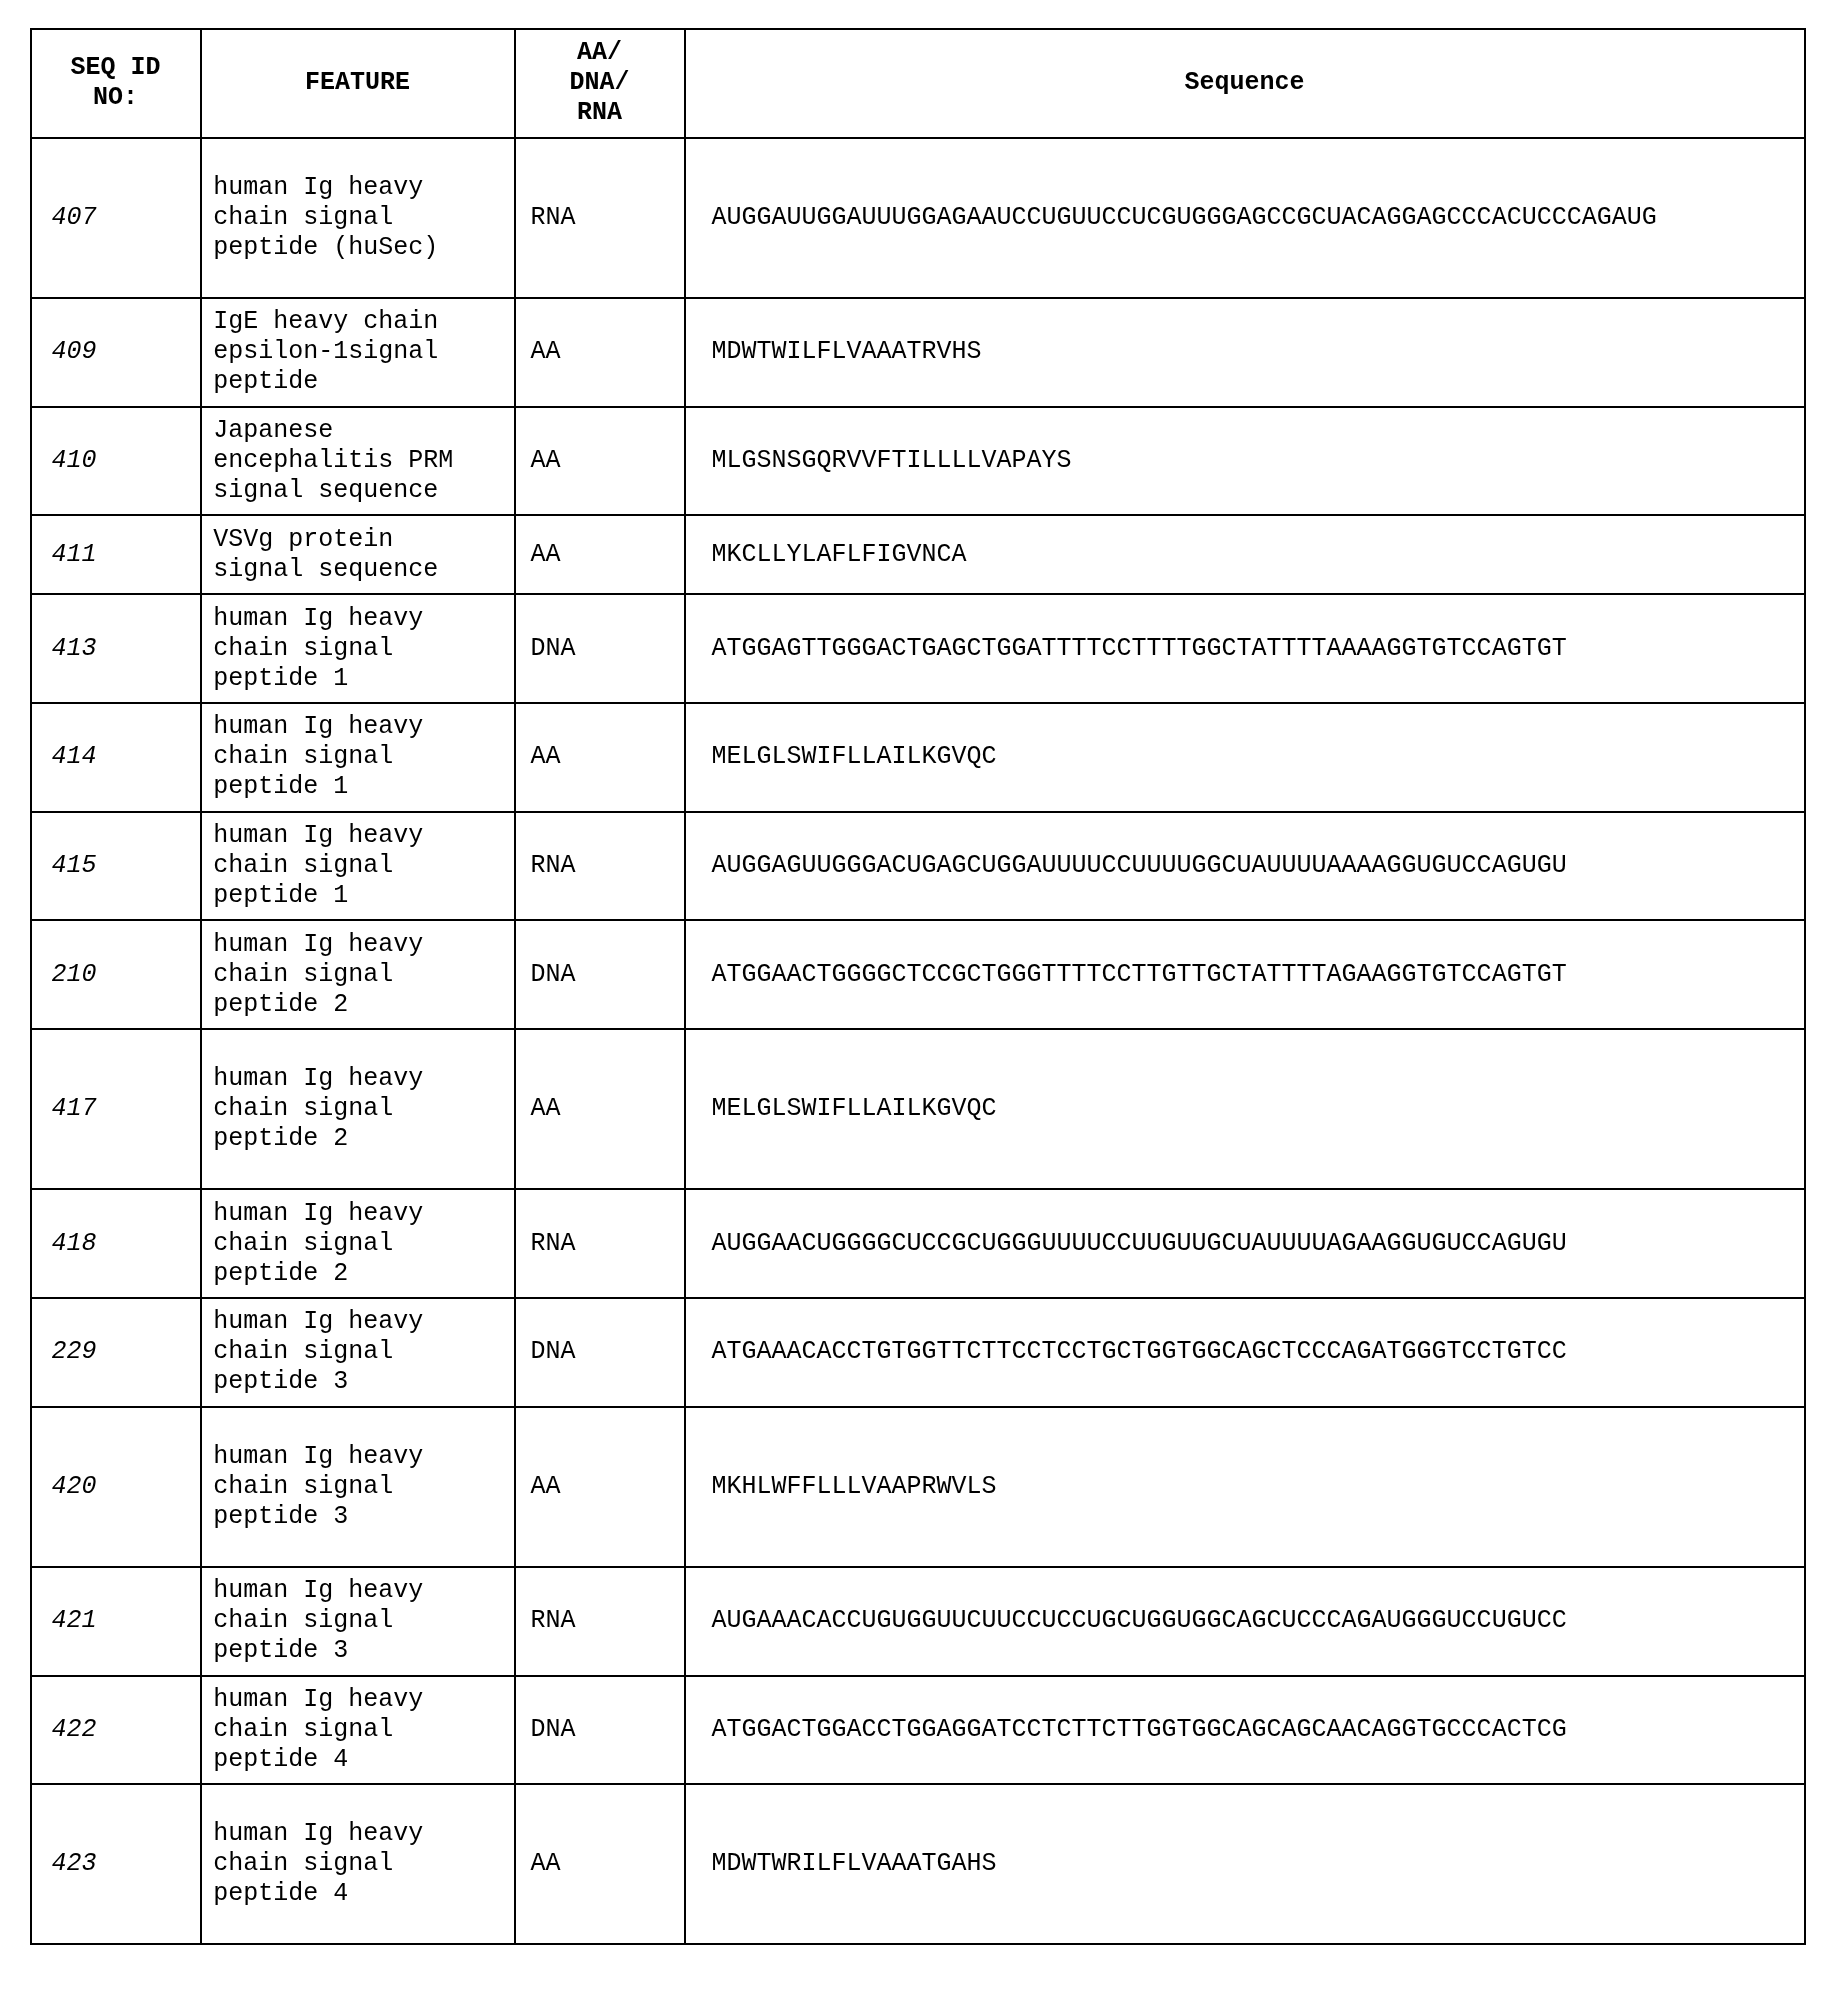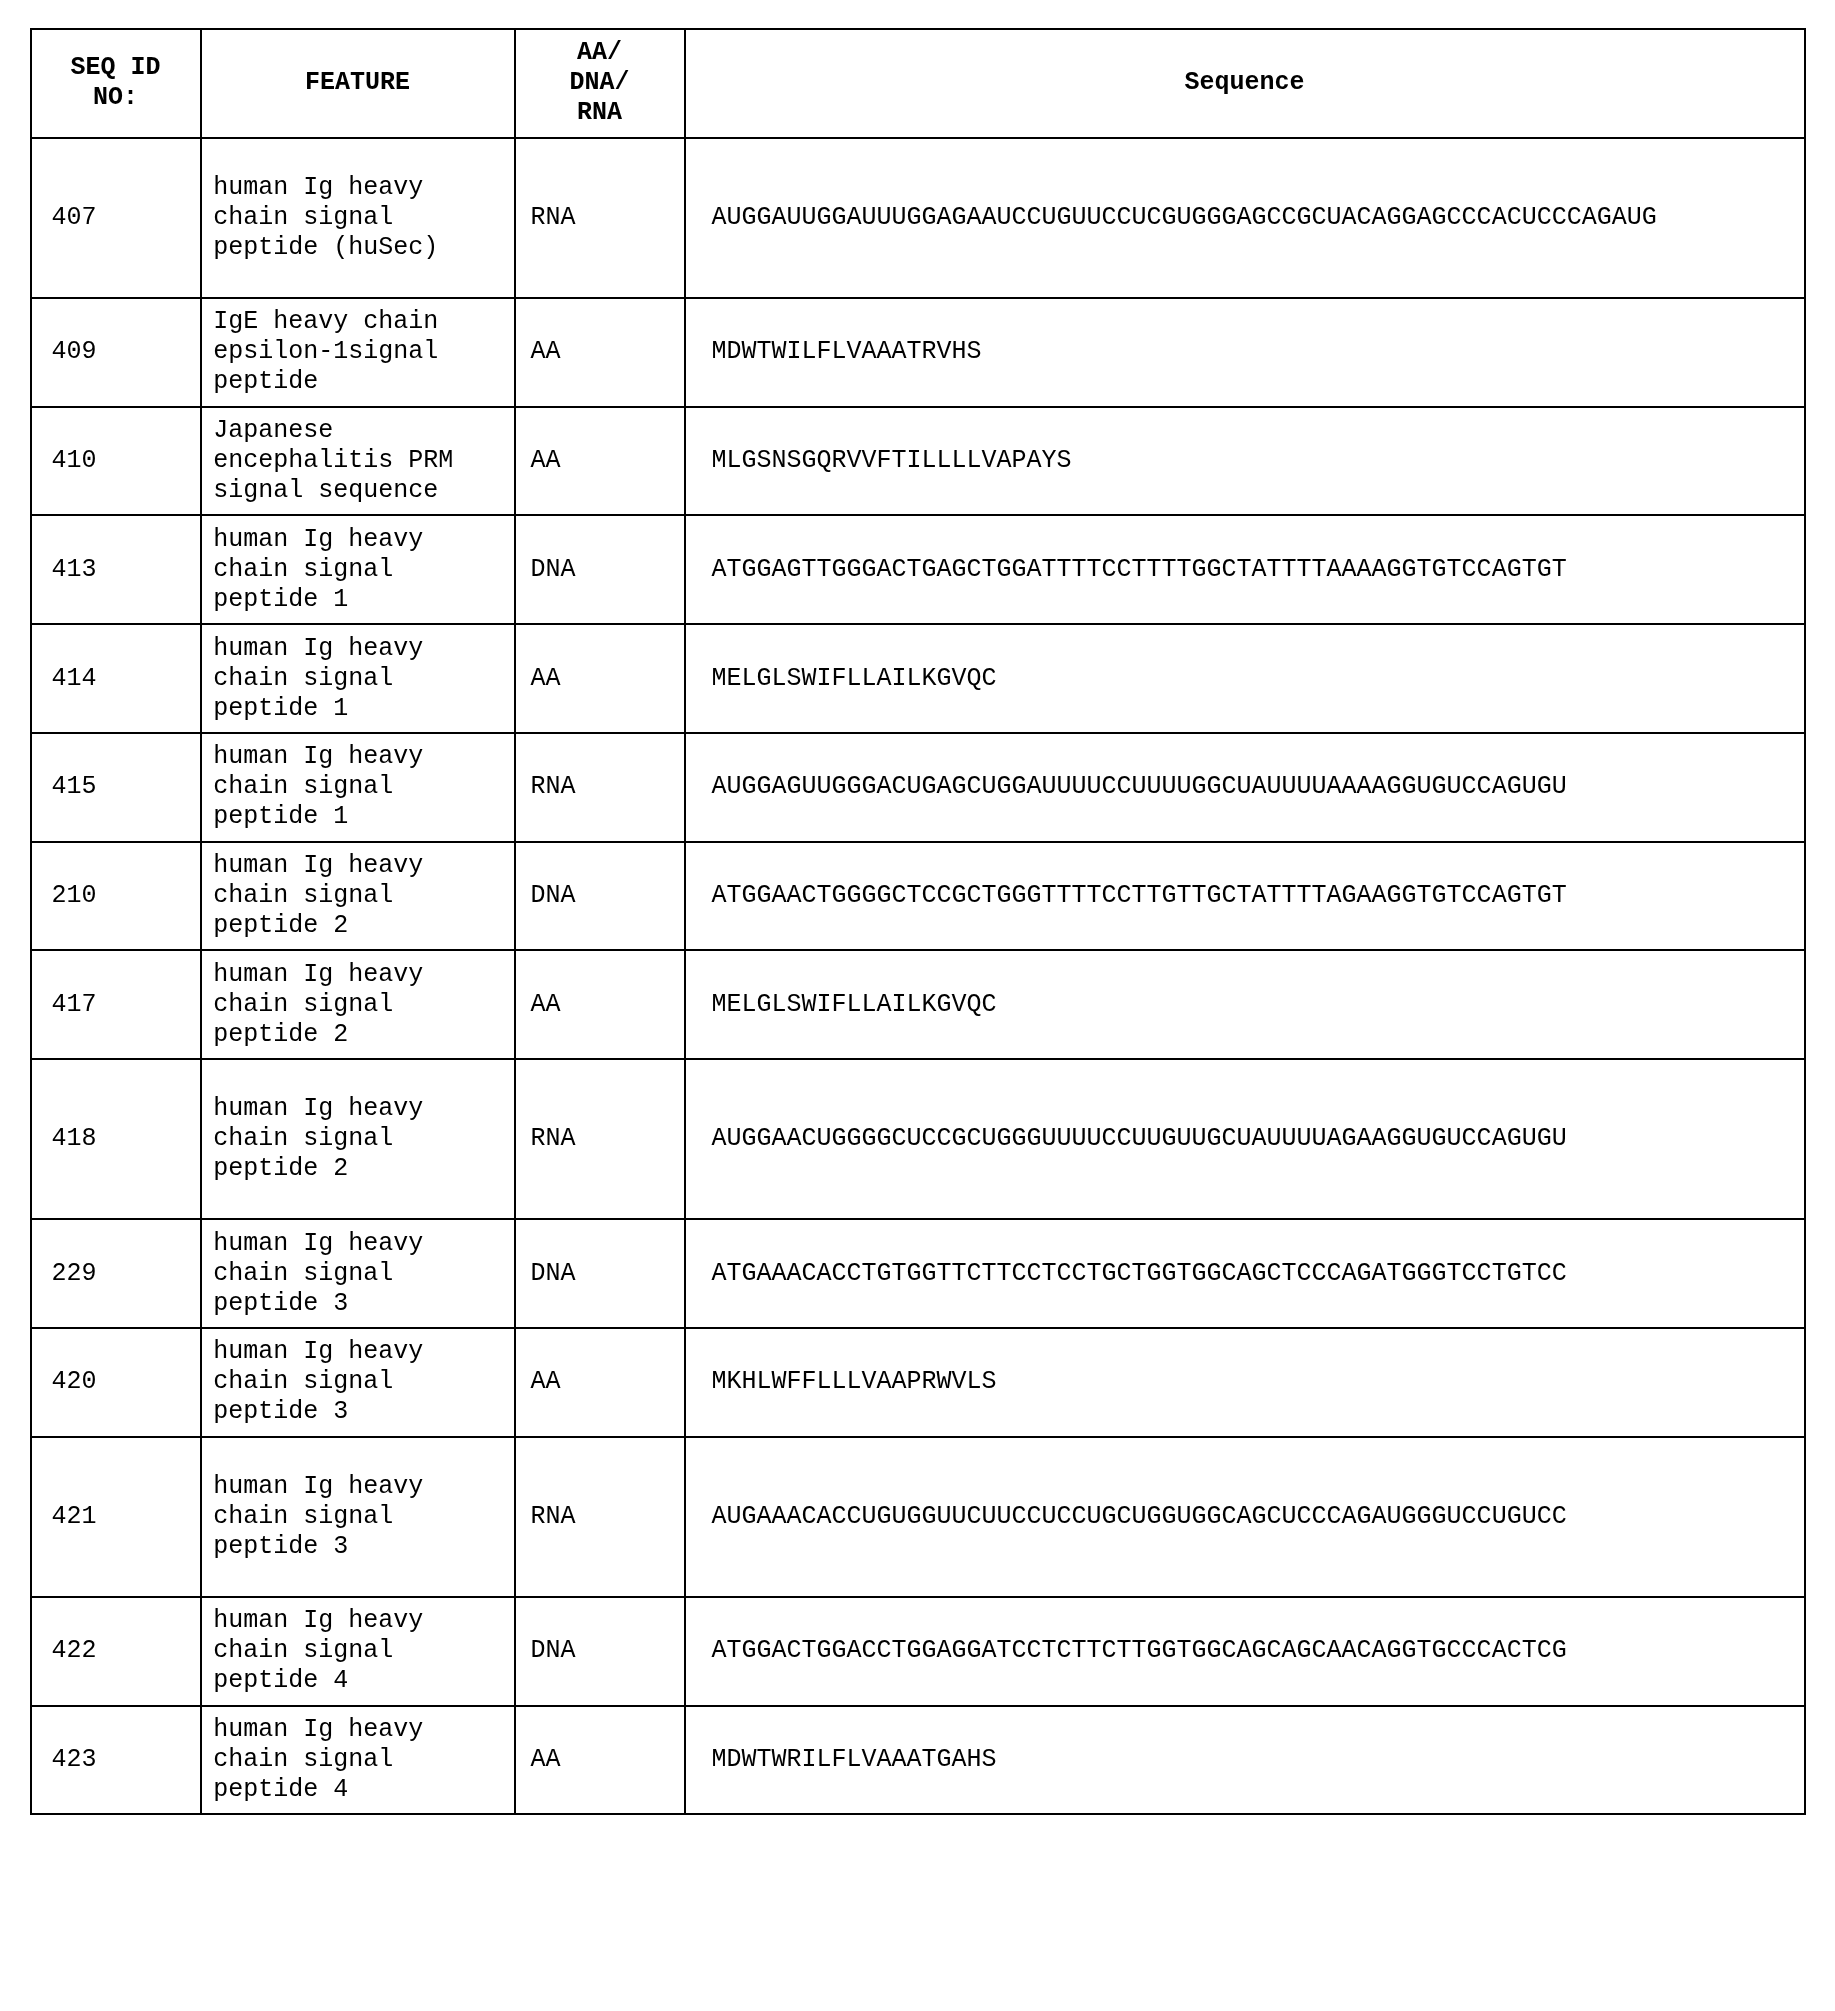--- a/index.html
+++ b/index.html
@@ -32,21 +32,21 @@
   }
   .seq-table th {
     font-weight: bold;
     text-align: center;
     padding: 8.4px 6.7px;
   }
   .seq-table td {
     text-align: left;
     padding: 8.4px 11.8px;
   }
-  td.cell-seq   { padding-left: 20px; }
+  td.cell-seq   { padding-left: 20px; font-style: italic; }
   td.cell-type  { padding-left: 15px; }
   td.cell-sequence { padding-left: 26px; white-space: pre; }
   
   tbody tr:nth-child(1) td,
   tbody tr:nth-child(9) td,
   tbody tr:nth-child(12) td,
   tbody tr:nth-child(15) td {
     padding-top: 34px;
     padding-bottom: 34px;
   }
@@ -92,20 +92,27 @@
   </tr>
         <tr>
     <td class="cell-seq">410</td>
     <td class="cell-feature">Japanese
 encephalitis PRM
 signal sequence</td>
     <td class="cell-type">AA</td>
     <td class="cell-sequence">MLGSNSGQRVVFTILLLLVAPAYS</td>
   </tr>
         <tr>
+    <td class="cell-seq">411</td>
+    <td class="cell-feature">VSVg protein
+signal sequence</td>
+    <td class="cell-type">AA</td>
+    <td class="cell-sequence">MKCLLYLAFLFIGVNCA</td>
+  </tr>
+        <tr>
     <td class="cell-seq">413</td>
     <td class="cell-feature">human Ig heavy
 chain signal
 peptide 1</td>
     <td class="cell-type">DNA</td>
     <td class="cell-sequence">ATGGAGTTGGGACTGAGCTGGATTTTCCTTTTGGCTATTTTAAAAGGTGTCCAGTGT</td>
   </tr>
         <tr>
     <td class="cell-seq">414</td>
     <td class="cell-feature">human Ig heavy

